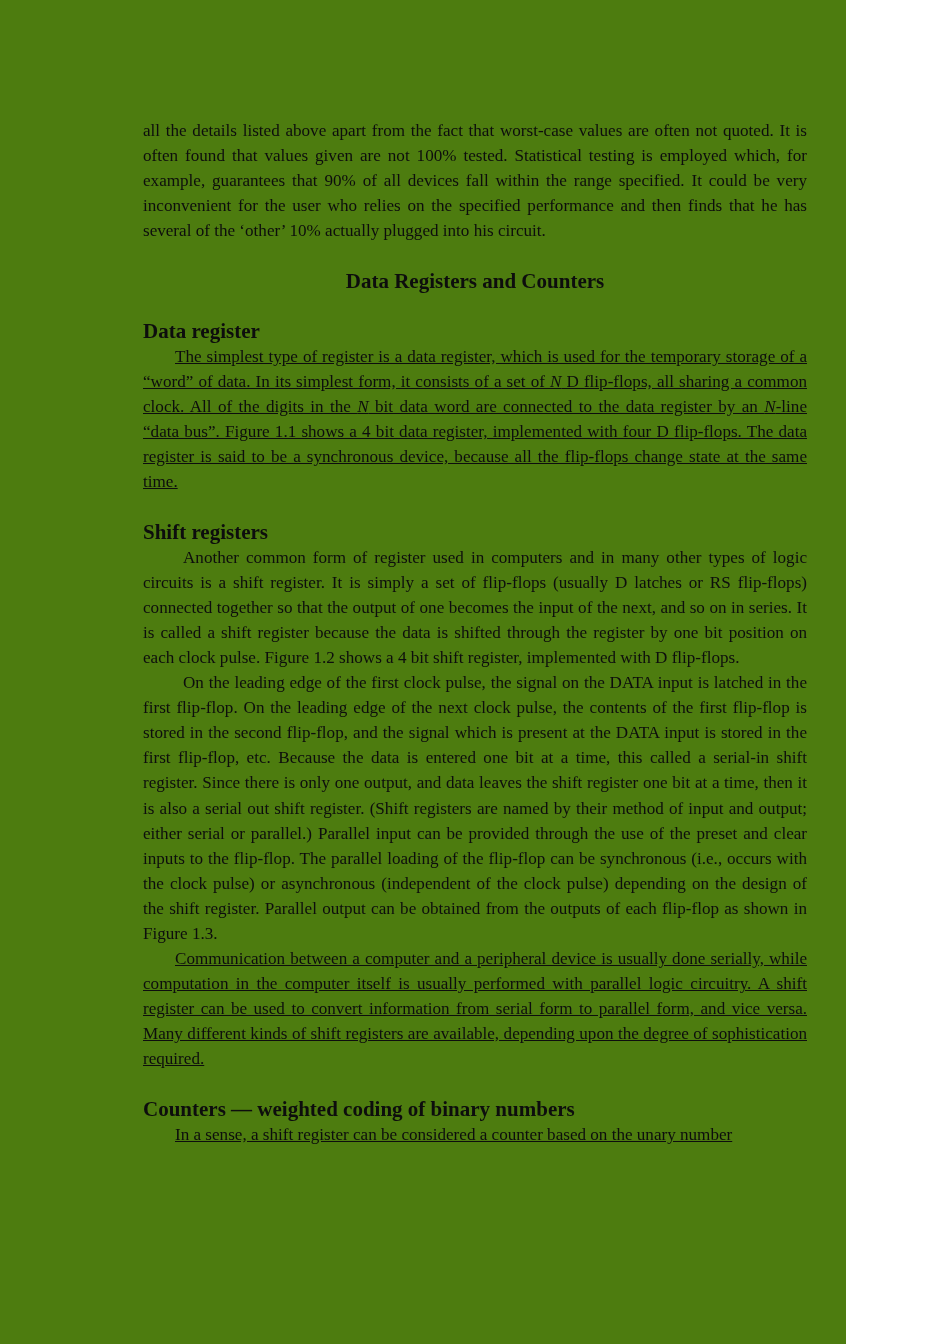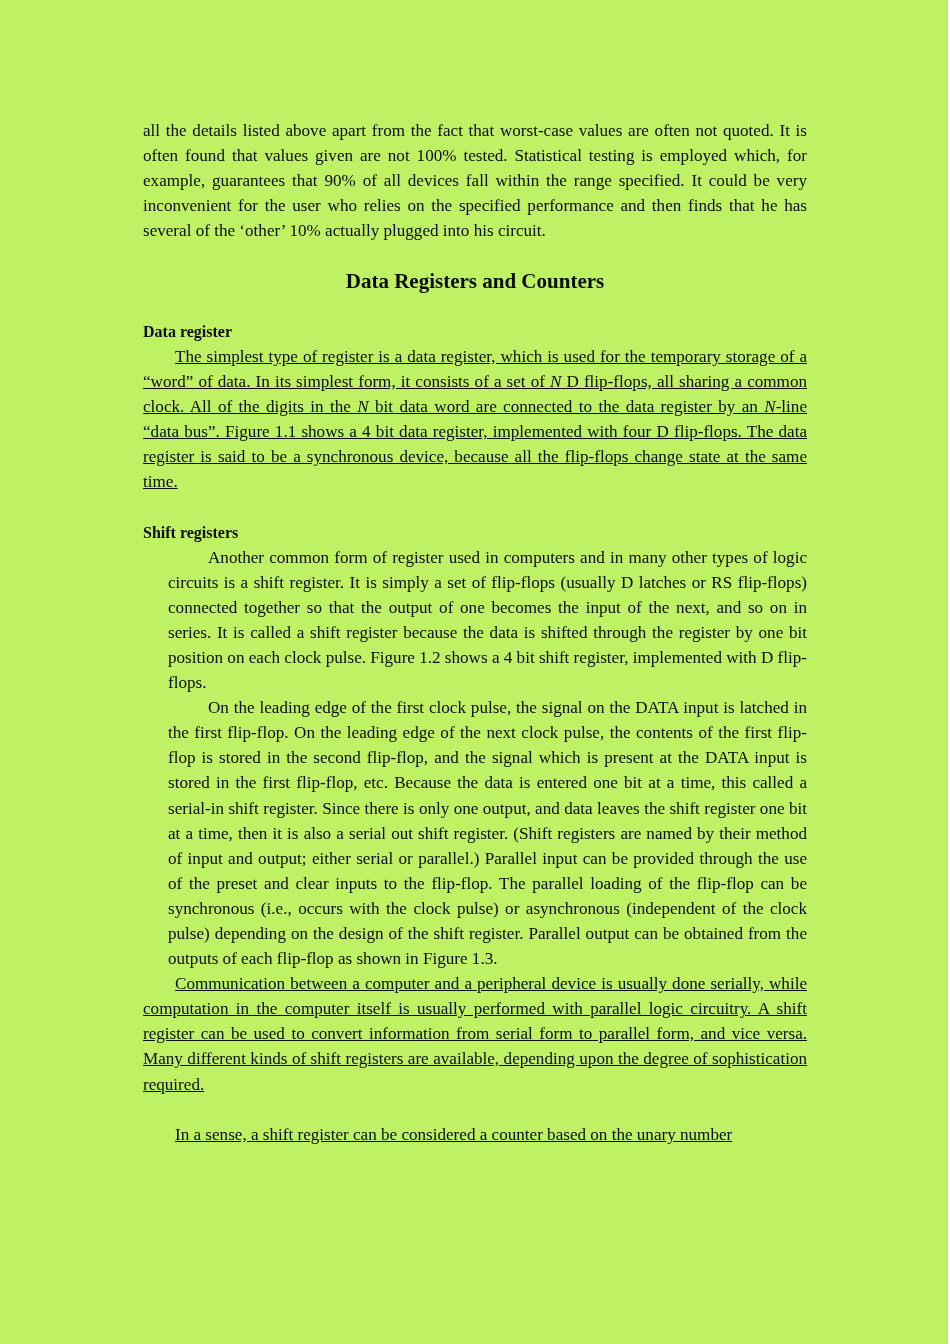--- a/index.html
+++ b/index.html
@@ -2,54 +2,54 @@
 <html><head>
 <meta charset="utf-8">
 <style>
   html, body {
     margin: 0;
     padding: 0;
     background: #ffffff;
   }
   .page {
     position: relative;
-    width: 948px;
+    width: 846px;
     height: 1344px;
-    background: #bef264;
+    background: #4d7c0f;
     overflow: hidden;
     font-family: "Liberation Serif", "DejaVu Serif", serif;
     color: #0d0d0d;
   }
   .content {
     position: absolute;
     left: 143px;
     top: 118px;
     width: 664px;
   }
   p.body-text {
     margin: 0;
     font-size: 17.1px;
     line-height: 25.1px;
     text-align: justify;
     text-justify: inter-word;
     -webkit-hyphens: none;
     hyphens: none;
   }
   p.indent-sm { text-indent: 32px; text-decoration: underline; }
-  p.indent-lg { text-indent: 40px; margin-left: 25px; }
+  p.indent-lg { text-indent: 40px; }
   h2.center-heading {
     margin: 0;
     font-size: 21px;
     line-height: 25.1px;
     font-weight: bold;
     text-align: center;
   }
   h3.sub-heading {
     margin: 0;
-    font-size: 16px;
+    font-size: 21px;
     line-height: 25.1px;
     font-weight: bold;
     text-align: left;
   }
   .gap-line { height: 25.1px; }
   i { font-style: italic; }
 </style>
 </head>
 <body>
 
@@ -73,17 +73,18 @@
     <h3 class="sub-heading">Shift registers</h3>
 
     <p class="body-text indent-lg">Another common form of register used in computers and in many other types of logic circuits is a shift register. It is simply a set of flip-flops (usually D latches or RS flip-flops) connected together so that the output of one becomes the input of the next, and so on in series. It is called a shift register because the data is shifted through the register by one bit position on each clock pulse. Figure 1.2 shows a 4 bit shift register, implemented with D flip-flops.</p>
 
     <p class="body-text indent-lg">On the leading edge of the first clock pulse, the signal on the DATA input is latched in the first flip-flop. On the leading edge of the next clock pulse, the contents of the first flip-flop is stored in the second flip-flop, and the signal which is present at the DATA input is stored in the first flip-flop, etc. Because the data is entered one bit at a time, this called a serial-in shift register. Since there is only one output, and data leaves the shift register one bit at a time, then it is also a serial out shift register. (Shift registers are named by their method of input and output; either serial or parallel.) Parallel input can be provided through the use of the preset and clear inputs to the flip-flop. The parallel loading of the flip-flop can be synchronous (i.e., occurs with the clock pulse) or asynchronous (independent of the clock pulse) depending on the design of the shift register. Parallel output can be obtained from the outputs of each flip-flop as shown in Figure 1.3.</p>
 
     <p class="body-text indent-sm">Communication between a computer and a peripheral device is usually done serially, while computation in the computer itself is usually performed with parallel logic circuitry. A shift register can be used to convert information from serial form to parallel form, and vice versa. Many different kinds of shift registers are available, depending upon the degree of sophistication required.</p>
 
     <div class="gap-line"></div>
 
+    <h3 class="sub-heading">Counters — weighted coding of binary numbers</h3>
 
     <p class="body-text indent-sm">In a sense, a shift register can be considered a counter based on the unary number</p>
 
   </div>
 </div>
 
 </body></html>

